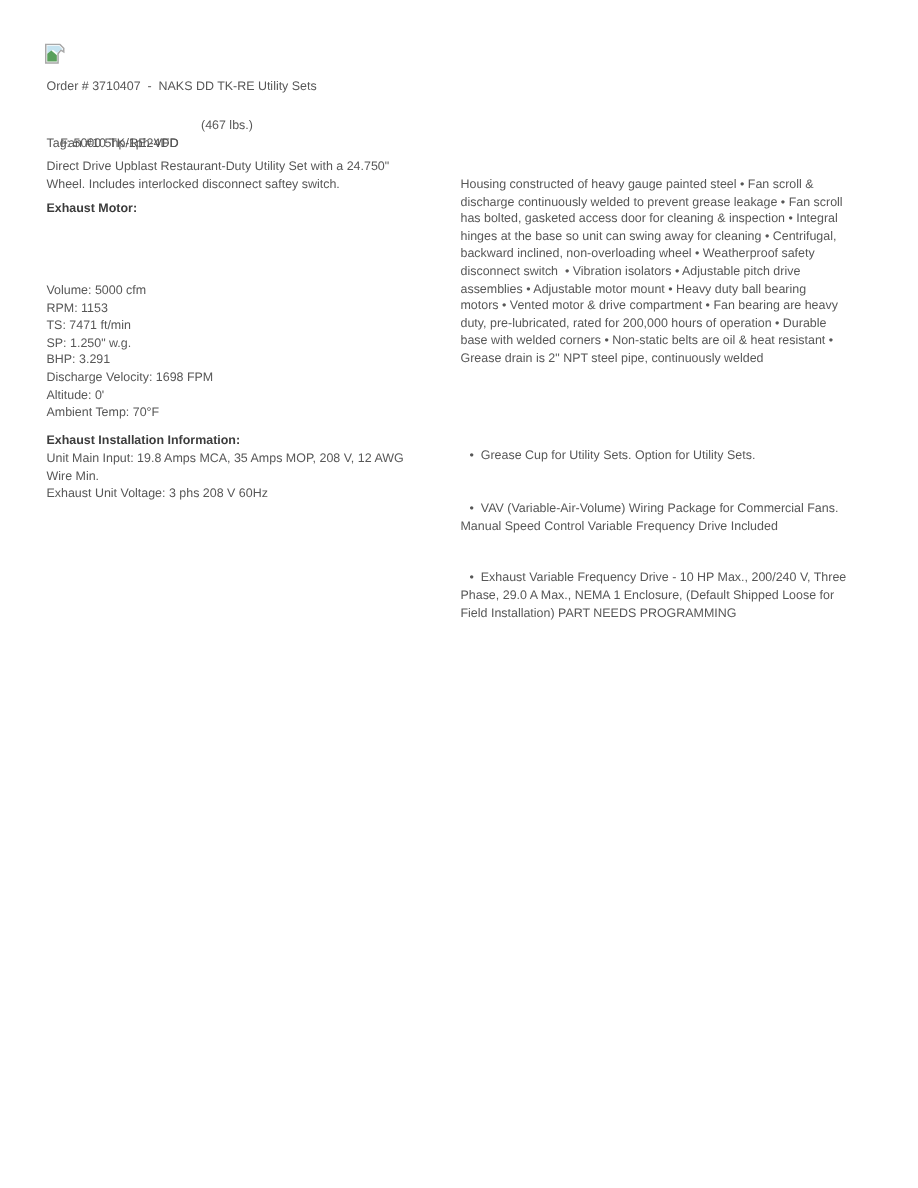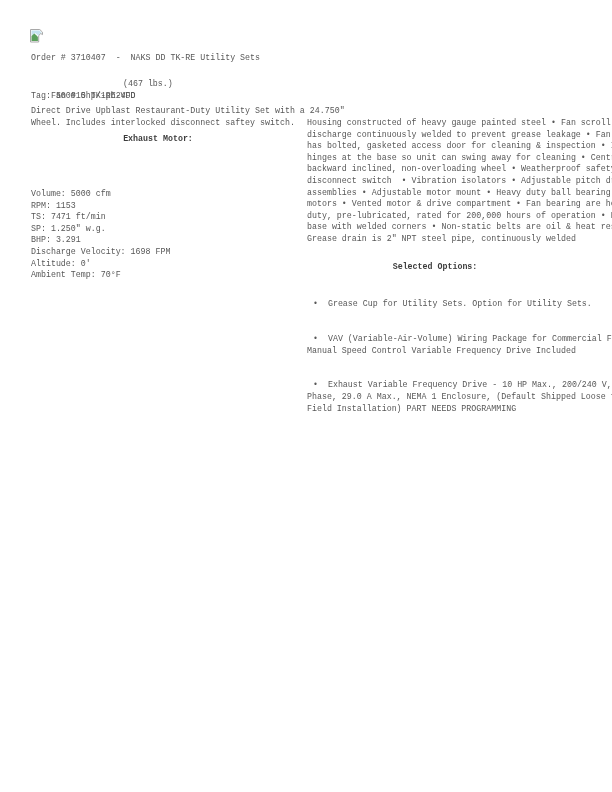--- a/index.html
+++ b/index.html
@@ -1,32 +1,32 @@
 <!DOCTYPE html>
 <html><head>
 <meta charset="utf-8">
 <style>
   html, body { margin: 0; padding: 0; background: #ffffff; }
   .page {
     position: relative;
     width: 612px;
     height: 792px;
     background: #ffffff;
-    font-family: Liberation Mono, monospace;
+    font-family: Liberation Sans, sans-serif;
     font-size: 8.3px;
     line-height: 11.6px;
     color: #575757;
     overflow: hidden;
   }
   .abs { position: absolute; white-space: pre; }
-  .bold { font-weight: bold; color: #3c3c3c; text-align: center; }
+  .bold { font-weight: bold; color: #3c3c3c; }
   .col-l { left: 31px; width: 254px; }
   .col-r { left: 307px; width: 256px; }
   .bullet-para { text-indent: 6px; }
-  .fan-weight { position: absolute; left: 80px; top: 0; padding-left: 12px; }
+  .fan-weight { position: absolute; left: 91px; top: 0; padding-left: 12px; }
   .img-icon { position: absolute; left: 30px; top: 29px; width: 14px; height: 14px; }
 </style>
 </head>
 <body>
 
 <div class="page">
 
   <span class="img-icon">
     <svg width="14" height="14" viewBox="0 0 14 14" aria-hidden="true">
       <path d="M0.5 0.5 H9.8 L12.5 3.2 V5.6 L10.6 4.4 L8.7 6.8 V13 H0.5 Z" fill="#fcfcfc" stroke="#a8a8a8" stroke-width="1"></path>
@@ -43,24 +43,25 @@
   </div>
 
   <div class="abs col-l" style="top:90px">Tag: 5000 5hp/1ph-VFD</div>
 
   <div class="abs col-l" style="top:105px">Direct Drive Upblast Restaurant-Duty Utility Set with a 24.750"<br>Wheel. Includes interlocked disconnect saftey switch.</div>
 
   <div class="abs col-l bold" style="top:132.5px">Exhaust Motor:</div>
 
   <div class="abs col-l" style="top:188px">Volume: 5000 cfm<br>RPM: 1153<br>TS: 7471 ft/min<br>SP: 1.250" w.g.<br>BHP: 3.291<br>Discharge Velocity: 1698 FPM<br>Altitude: 0'<br>Ambient Temp: 70°F</div>
 
+  <div class="abs col-l bold" style="top:288px">Exhaust Installation Information:</div>
+  <div class="abs col-l" style="top:300px">Unit Main Input: 19.8 Amps MCA, 35 Amps MOP, 208 V, 12 AWG<br>Wire Min.<br>Exhaust Unit Voltage: 3 phs 208 V 60Hz</div>
 
   <div class="abs col-r" style="top:117px">Housing constructed of heavy gauge painted steel • Fan scroll &amp;<br>discharge continuously welded to prevent grease leakage • Fan scroll<br>has bolted, gasketed access door for cleaning &amp; inspection • Integral<br>hinges at the base so unit can swing away for cleaning • Centrifugal,<br>backward inclined, non-overloading wheel • Weatherproof safety<br>disconnect switch  • Vibration isolators • Adjustable pitch drive<br>assemblies • Adjustable motor mount • Heavy duty ball bearing<br>motors • Vented motor &amp; drive compartment • Fan bearing are heavy<br>duty, pre-lubricated, rated for 200,000 hours of operation • Durable<br>base with welded corners • Non-static belts are oil &amp; heat resistant •<br>Grease drain is 2" NPT steel pipe, continuously welded</div>
 
-  <div class="abs col-r bold" style="top:261px">Selected Options:</div>
 
   <div class="abs col-r" style="top:275px">
     <div class="bullet-para">•  Grease Cup for Utility Sets. Option for Utility Sets.</div>
     <div class="bullet-para">•  VAV (Variable-Air-Volume) Wiring Package for Commercial Fans.<br>Manual Speed Control Variable Frequency Drive Included</div>
     <div class="bullet-para">•  Exhaust Variable Frequency Drive - 10 HP Max., 200/240 V, Three<br>Phase, 29.0 A Max., NEMA 1 Enclosure, (Default Shipped Loose for<br>Field Installation) PART NEEDS PROGRAMMING</div>
   </div>
 
 </div>
 
 </body></html>

